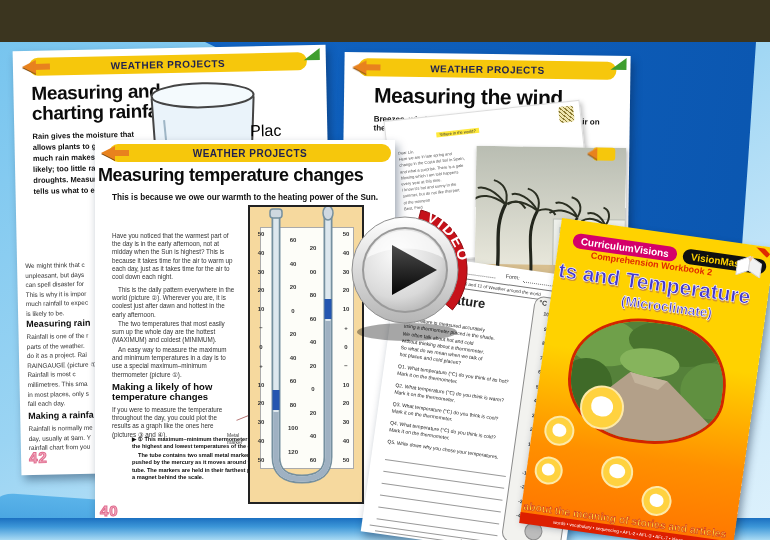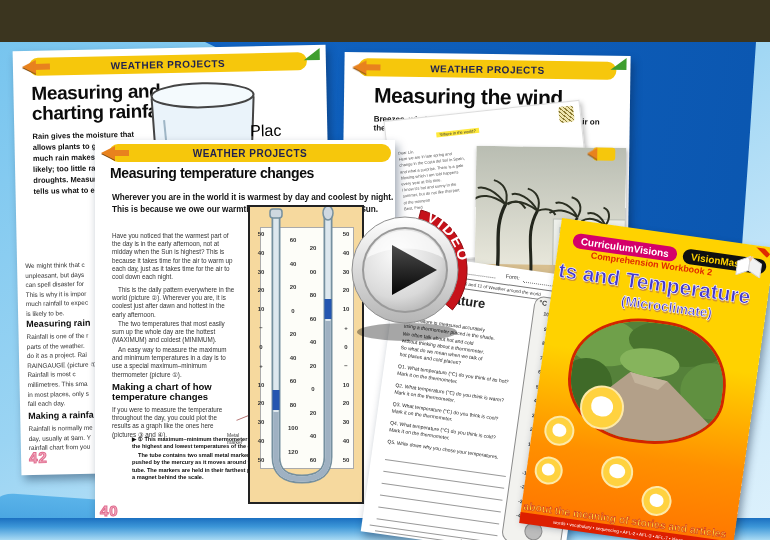--- a/index.html
+++ b/index.html
@@ -186,31 +186,30 @@
       </div>
     <div class="abs pagenum" style="left:8px;top:398px;">42</div>
   </div>
 
   <div class="abs page" style="left:95px;top:140px;width:300px;height:378px;">
     <div class="banner" style="left:14px;top:4px;width:430px;max-width:282px;">
       <span class="t">WEATHER PROJECTS</span>
     </div>
     <span class="arrow-l" style="left:6px;top:6px;"></span>
     <span class="arrow-shaft" style="left:18px;top:10px;"></span>
-    <div class="abs ptitle" style="left:15px;top:26px;font-size:14px;">Measuring temperature changes</div>
+    <div class="abs ptitle" style="left:3px;top:26px;font-size:18px;">Measuring temperature changes</div>
     <div class="abs pintro" style="left:17px;top:52px;font-size:8.2px;line-height:1.45;">
-        <div class="tline">Wherever you are in the world it is warmest by day and coolest by night.</div>
         <div class="tline">This is because we owe our warmth to the heating power of the Sun.</div>
       </div>
 
     <div class="abs pbody" style="left:17px;top:92px;width:125px;font-size:6.3px;line-height:1.3;">Have you noticed that the warmest part of the day is in the early afternoon, not at midday when the Sun is highest? This is because it takes time for the air to warm up each day, just as it takes time for the air to cool down each night.</div>
     <div class="abs pbody" style="left:17px;top:146px;width:125px;font-size:6.3px;line-height:1.3;text-indent:6px;">This is the daily pattern everywhere in the world (picture ②). Wherever you are, it is coolest just after dawn and hottest in the early afternoon.</div>
     <div class="abs pbody" style="left:17px;top:180px;width:125px;font-size:6.3px;line-height:1.3;text-indent:6px;">The two temperatures that most easily sum up the whole day are the hottest (MAXIMUM) and coldest (MINIMUM).</div>
     <div class="abs pbody" style="left:17px;top:206px;width:125px;font-size:6.3px;line-height:1.3;text-indent:6px;">An easy way to measure the maximum and minimum temperatures in a day is to use a special maximum–minimum thermometer (picture ①).</div>
-    <div class="abs phead" style="left:17px;top:242px;width:110px;font-size:9.5px;line-height:1.1;">Making a chart of how temperature changes</div>
+    <div class="abs phead" style="left:17px;top:242px;width:110px;font-size:9.5px;line-height:1.1;">Making a likely of how temperature changes</div>
     <div class="abs pbody" style="left:17px;top:266px;width:125px;font-size:6.3px;line-height:1.3;">If you were to measure the temperature throughout the day, you could plot the results as a graph like the ones here (pictures ③ and ④).</div>
     <div class="abs phead" style="left:37px;top:296px;width:152px;font-size:5.6px;line-height:1.3;">▶ ① This maximum–minimum thermometer will tell you the highest and lowest temperatures of the day.</div>
     <div class="abs phead" style="left:37px;top:312px;width:152px;font-size:5.6px;line-height:1.3;text-indent:6px;">The tube contains two small metal markers that are pushed by the mercury as it moves around the U-shaped tube. The markers are held in their farthest positions by a magnet behind the scale.</div>
 
     <div class="abs" style="left:132px;top:292px;font-size:5px;color:#444;line-height:1.3;">
         <div class="tline">Metal</div>
         <div class="tline">marker</div>
       </div>
     <div class="abs" style="left:140px;top:272px;width:42px;height:1px;background:#b06a6a;transform:rotate(-22deg);"></div>
 

